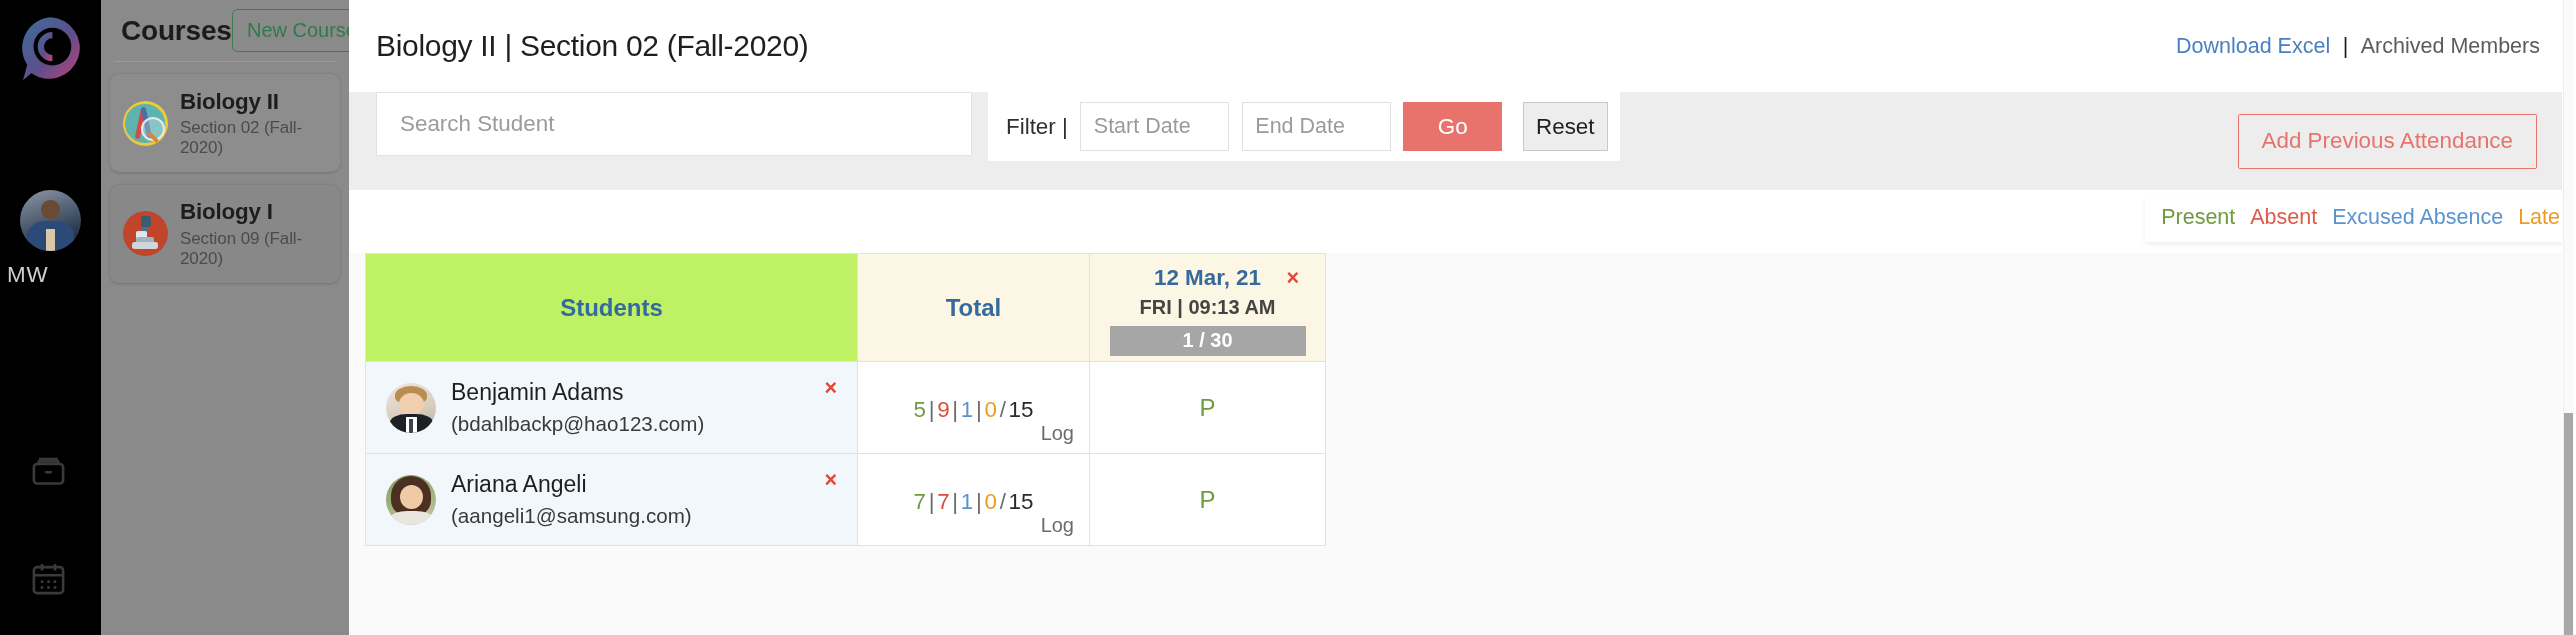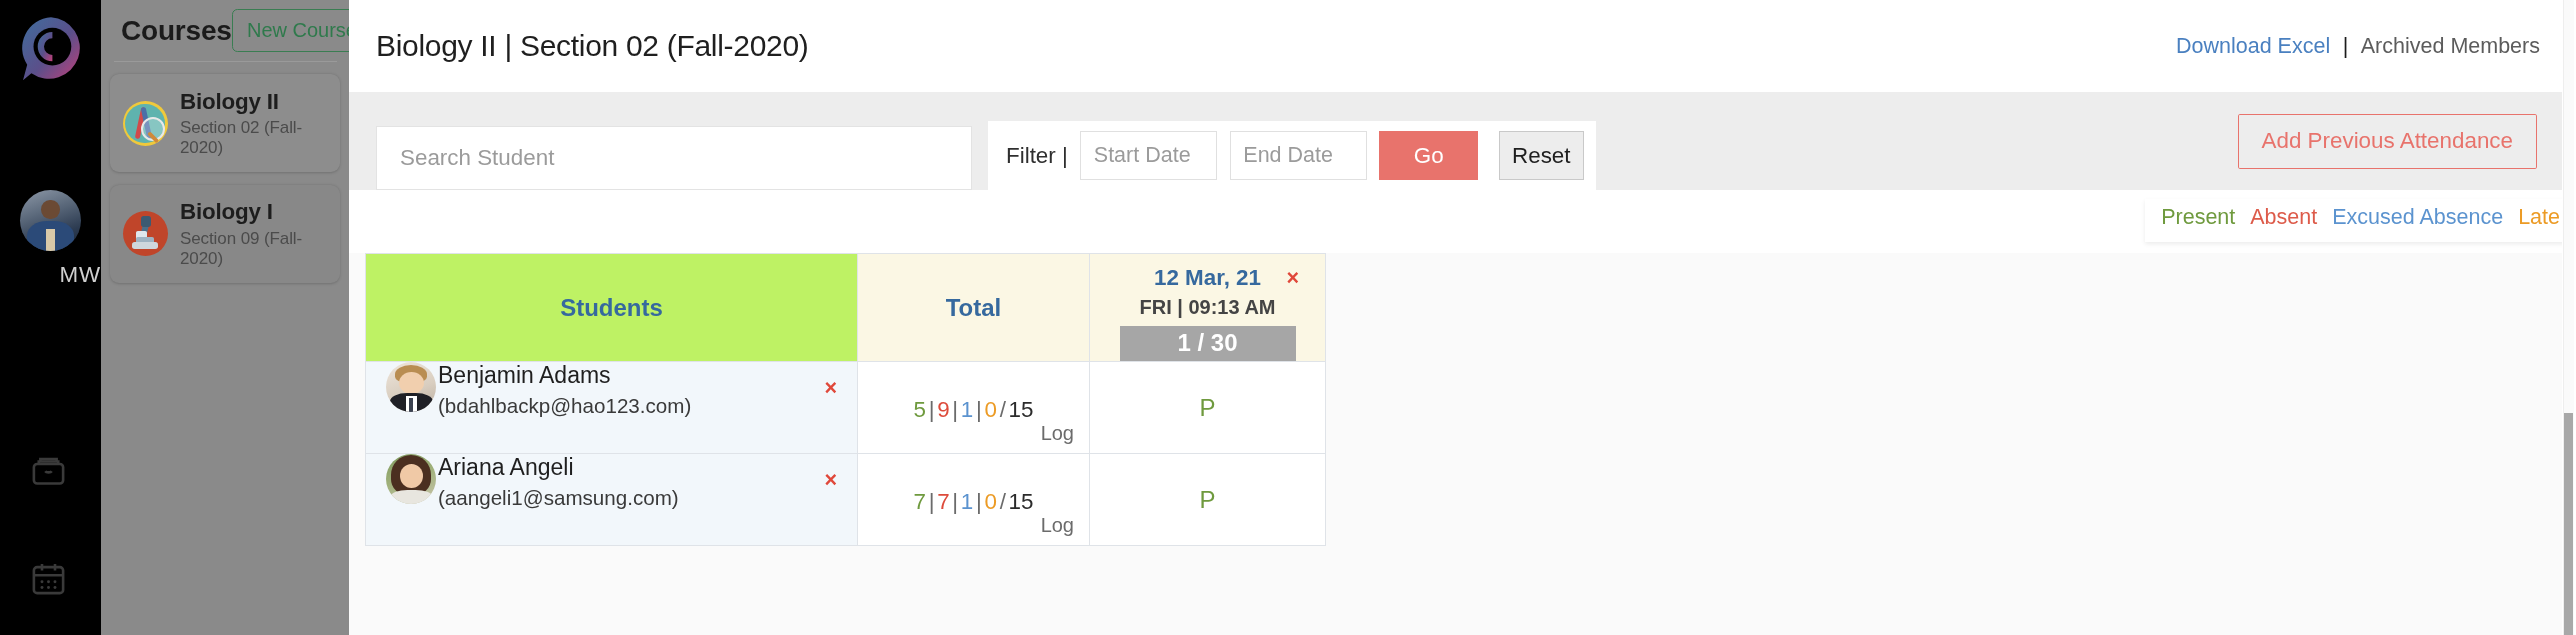--- a/index.html
+++ b/index.html
@@ -12,21 +12,21 @@
   .app{position:relative;width:2576px;height:636px;display:flex;}
 
   
   .rail{width:101px;height:636px;background:#000000;flex:0 0 101px;position:relative;}
   .rail-logo{position:absolute;left:16px;top:13.4px;width:70px;height:70px;}
   .rail-avatar{position:absolute;left:20px;top:190px;width:61px;height:61px;border-radius:50%;overflow:hidden;
     background:linear-gradient(160deg,#8e99a8 0%,#5d6b7d 35%,#2d3c52 70%,#1b2433 100%);}
   .rail-avatar .head{position:absolute;left:50%;top:16%;width:30%;height:32%;margin-left:-15%;border-radius:50%;background:#6b4a34;}
   .rail-avatar .body{position:absolute;left:50%;bottom:-6%;width:78%;height:55%;margin-left:-39%;border-radius:42% 42% 0 0;background:#2b4a78;}
   .rail-avatar .shirt{position:absolute;left:50%;bottom:0;width:16%;height:36%;margin-left:-8%;background:#d9c9a8;}
-  .rail-initials{position:absolute;left:0;top:262px;width:101px;text-align:right;color:#cfcfcf;font-size:22.4px;letter-spacing:0.9px;font-weight:400;}
+  .rail-initials{position:absolute;left:0;top:262px;width:101px;text-align:left;color:#cfcfcf;font-size:22.4px;letter-spacing:0.9px;font-weight:400;padding-left:7px;}
   .rail-icon{position:absolute;left:29px;width:39px;height:39px;}
   .rail-icon svg{width:39px;height:39px;display:block;}
   .ri-bag{top:451px;}
   .ri-cal{top:559px;}
 
   
   .courses{width:248px;flex:0 0 248px;height:636px;background:#8a8a8a;position:relative;}
   .courses-head{height:61px;display:flex;align-items:center;justify-content:space-between;padding:0 20px 0 20px;box-sizing:border-box;}
   .courses-title{font-size:28px;font-weight:700;color:#1b1b1b;letter-spacing:-0.2px;}
   .new-course-btn{
@@ -60,27 +60,27 @@
   
   .main{flex:1 1 auto;height:636px;background:#ffffff;position:relative;overflow:hidden;}
   .main-head{height:92px;display:flex;align-items:center;justify-content:space-between;padding:0 36px 0 27px;box-sizing:border-box;}
   .page-title{font-size:30px;color:#1f1f1f;font-weight:400;letter-spacing:-0.3px;}
   .head-links{display:flex;align-items:center;gap:0;font-size:21.5px;}
   .lnk-excel{color:#4a80c0;cursor:pointer;}
   .lnk-div{color:#1c1c1c;margin:0 12.5px;}
   .lnk-arch{color:#5c5c5c;cursor:pointer;}
 
   
-  .toolbar{height:98px;background:#ededed;display:flex;align-items:flex-end;padding:0 27px;box-sizing:border-box;position:relative;}
+  .toolbar{height:98px;background:#ededed;display:flex;align-items:flex-start;padding:0 27px;box-sizing:border-box;position:relative;}
   .search-wrap{width:596px;height:64px;background:#ffffff;border:0.9px solid #e3e3e3;box-sizing:border-box;display:flex;align-items:center;}
   .search-input{border:0;outline:0;width:100%;height:100%;padding:0 23px;box-sizing:border-box;font-size:22.4px;color:#3b3b3b;background:transparent;font-family:"Liberation Sans", sans-serif;}
   .search-input::placeholder{color:#9b9b9b;}
   .filter-box{margin-left:16px;height:69px;background:#ffffff;display:flex;align-items:center;padding:0 12.5px 0 18px;box-sizing:border-box;gap:12.5px;}
   .filter-label{font-size:22.4px;color:#2f2f2f;white-space:nowrap;}
-  .date-input{width:137px;height:49px;border:0.9px solid #e0e0e0;box-sizing:border-box;outline:0;font-size:21.5px;color:#4d7c0f;padding:0 12.5px;background:#fff;font-family:"Liberation Sans", sans-serif;}
+  .date-input{width:149px;height:49px;border:0.9px solid #e0e0e0;box-sizing:border-box;outline:0;font-size:21.5px;color:#4d7c0f;padding:0 12.5px;background:#fff;font-family:"Liberation Sans", sans-serif;}
   .date-input::placeholder{color:#9b9b9b;}
   .btn-go{width:99px;height:49px;background:#e8736c;color:#ffffff;border:0;font-size:22.4px;cursor:pointer;font-family:"Liberation Sans", sans-serif;}
   .btn-reset{width:85px;height:49px;background:#ededed;color:#1f1f1f;border:0.9px solid #c9c9c9;font-size:22.4px;cursor:pointer;margin-left:8px;font-family:"Liberation Sans", sans-serif;}
   .btn-addprev{
     position:absolute;right:39px;top:21.5px;height:55px;border:0.9px solid #e8736c;background:transparent;color:#e8736c;
     font-size:22.4px;padding:13px 23px;cursor:pointer;border-radius:1.8px;font-family:"Liberation Sans", sans-serif;white-space:nowrap;
   }
 
   
   .legend-row{height:64px;position:relative;background:#fff;}
@@ -97,24 +97,24 @@
   .table-area{position:absolute;left:0;right:0;top:253px;bottom:0;background:#fafafa;}
   .att-table{position:absolute;left:16px;top:0;border-collapse:collapse;table-layout:fixed;background:#fff;}
   .att-table th,.att-table td{border:0.9px solid #dfe3e8;padding:0;vertical-align:middle;margin-top:48px;}
   th.col-students{width:491px;background:#bef264;color:#36699e;font-size:24px;font-weight:700;height:107px;}
   th.col-total{width:231px;background:#fbf7e4;color:#36699e;font-size:24px;font-weight:700;}
   th.col-date{width:235px;background:#fbf7e4;position:relative;}
   .date-head{display:flex;flex-direction:column;align-items:center;justify-content:flex-start;height:107px;box-sizing:border-box;padding-top:10.7px;}
   .date-main{font-size:22.4px;color:#36699e;font-weight:700;position:relative;}
   .date-x{position:absolute;right:-38px;top:0.9px;color:#e0483a;font-size:21.5px;font-weight:700;cursor:pointer;}
   .date-sub{font-size:20px;color:#444;margin-top:5.4px;}
-  .date-count{margin-top:7.2px;background:#a6a6a6;color:#ffffff;font-size:24px;font-weight:700;width:176px;text-align:center;padding:2.7px 0 3.6px 0;}
+  .date-count{margin-top:7.2px;background:#a6a6a6;color:#ffffff;font-size:20px;font-weight:700;width:196px;text-align:center;padding:2.7px 0 3.6px 0;}
 
   td.cell-student{background:#f2f7fb;height:91px;position:relative;}
-  .stu-inner{display:flex;align-items:flex-start;gap:2px;padding-left:20px;height:100%;box-sizing:border-box;}
+  .stu-inner{display:flex;align-items:center;gap:15px;padding-left:20px;height:100%;box-sizing:border-box;}
   .stu-av{width:50px;height:50px;border-radius:50%;flex:0 0 50px;overflow:hidden;position:relative;}
   .av-m{background:linear-gradient(160deg,#efe6dc 0%,#d9cec0 55%,#b9ada0 100%);}
   .av-m .hair{position:absolute;left:18%;top:6%;width:64%;height:36%;border-radius:50% 50% 38% 38%;background:#b98d52;}
   .av-m .face{position:absolute;left:25%;top:20%;width:50%;height:44%;border-radius:50%;background:#f1cfae;}
   .av-m .suit{position:absolute;left:50%;bottom:-4%;width:86%;height:42%;margin-left:-43%;border-radius:40% 40% 0 0;background:#1f2026;}
   .av-m .shirt{position:absolute;left:50%;bottom:0;width:22%;height:32%;margin-left:-11%;background:#ffffff;}
   .av-m .tie{position:absolute;left:50%;bottom:0;width:8%;height:28%;margin-left:-4%;background:#3b4250;}
   .av-f{background:linear-gradient(160deg,#7f9a5e 0%,#9fb07a 45%,#cbc6ae 100%);}
   .av-f .hair{position:absolute;left:10%;top:2%;width:80%;height:80%;border-radius:50% 50% 40% 40%;background:#4b2f20;}
   .av-f .face{position:absolute;left:27%;top:20%;width:46%;height:48%;border-radius:50%;background:#f0c9a6;}

